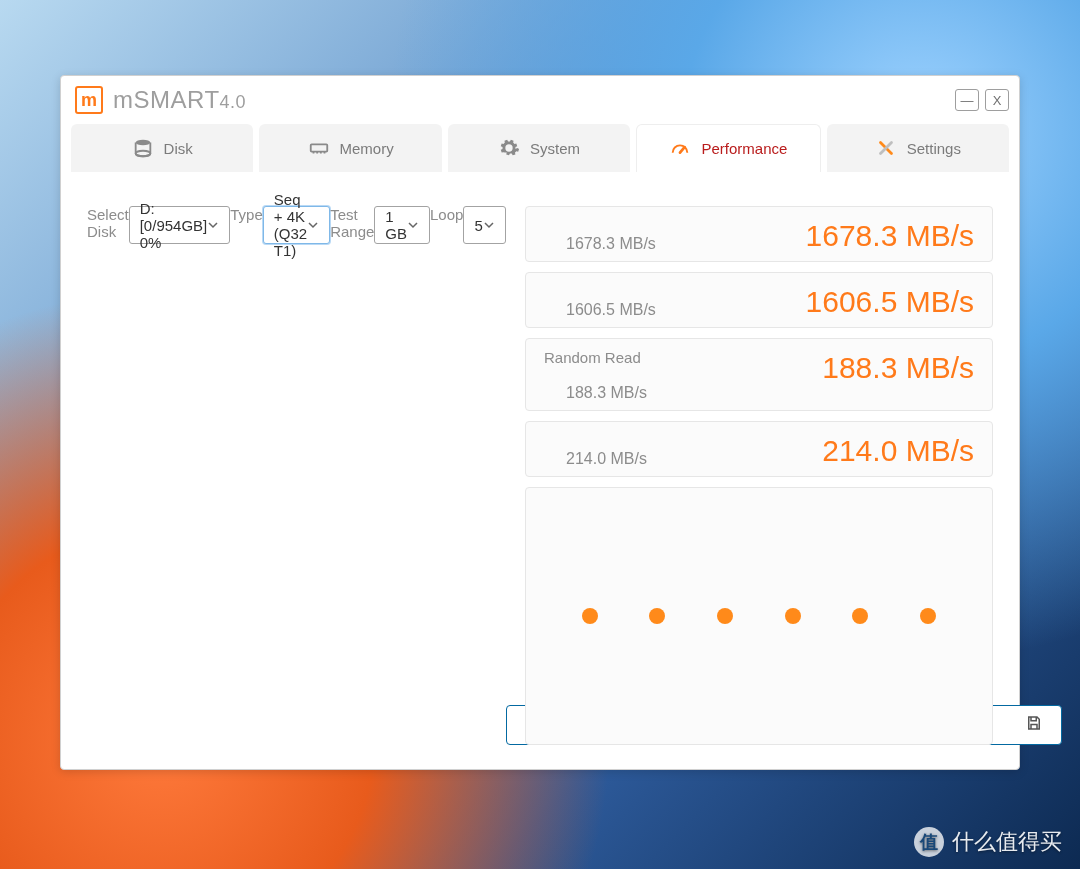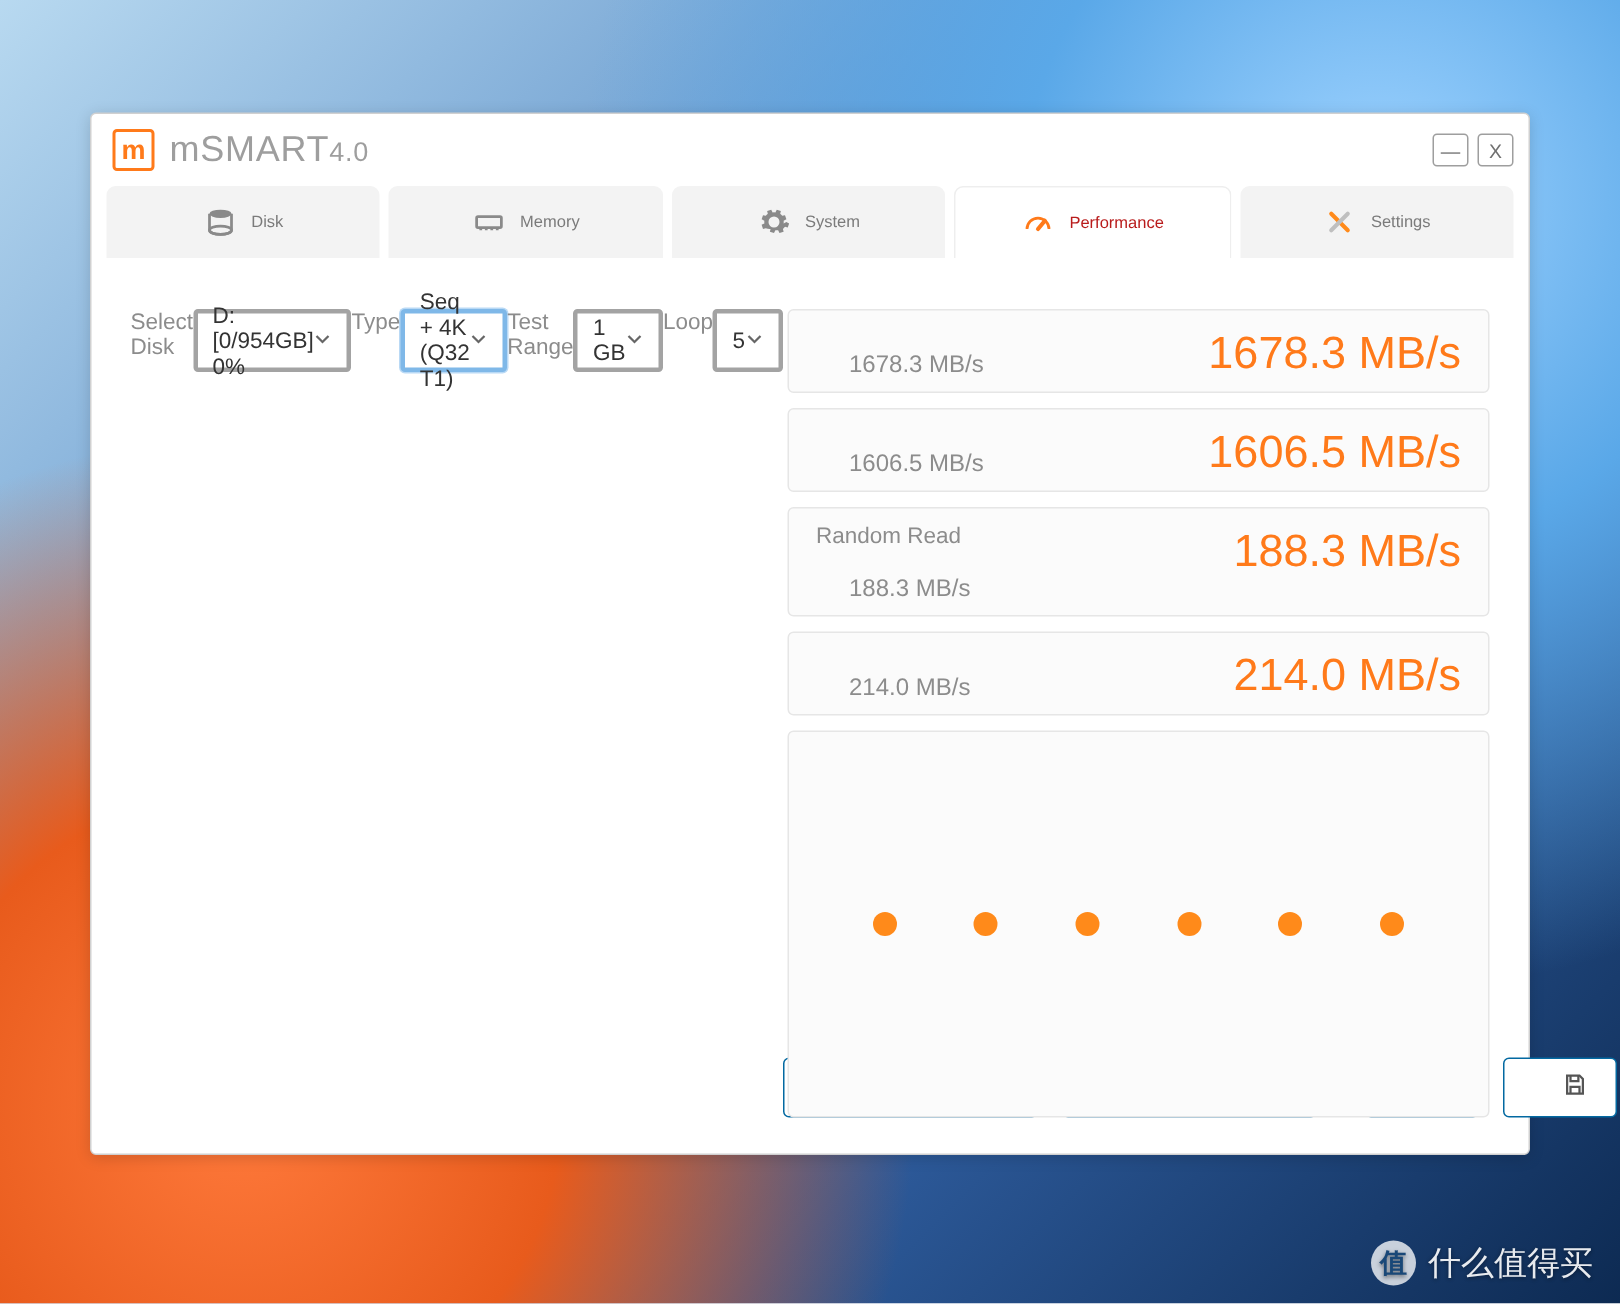--- a/index.html
+++ b/index.html
@@ -89,21 +89,21 @@
   }
   .tab {
     flex: 1;
     background: #f3f3f3;
     border-radius: 6px 6px 0 0;
     display: flex;
     align-items: center;
     justify-content: center;
     gap: 10px;
     color: #7b7b7b;
-    font-size: 11px;
+    font-size: 15px;
     cursor: pointer;
   }
   .tab.active {
     background: #ffffff;
     color: #b91c1c;
     border: 1px solid #eee;
     border-bottom: none;
   }
   .tab svg { width: 22px; height: 22px; }
   .tab .ico { color: #8a8a8a; display:flex; }
@@ -120,21 +120,21 @@
     display: flex;
     flex-direction: row;
   }
   .field-label {
     color: #8c8c8c;
     font-size: 15px;
     margin-bottom: 10px;
   }
   .select {
     height: 36px;
-    border: 3px solid #a3a3a3;
+    border: 1px solid #a3a3a3;
     border-radius: 3px;
     background: #fff;
     display: flex;
     align-items: center;
     padding: 0 10px;
     font-size: 15px;
     color: #333;
     justify-content: space-between;
     cursor: pointer;
   }

